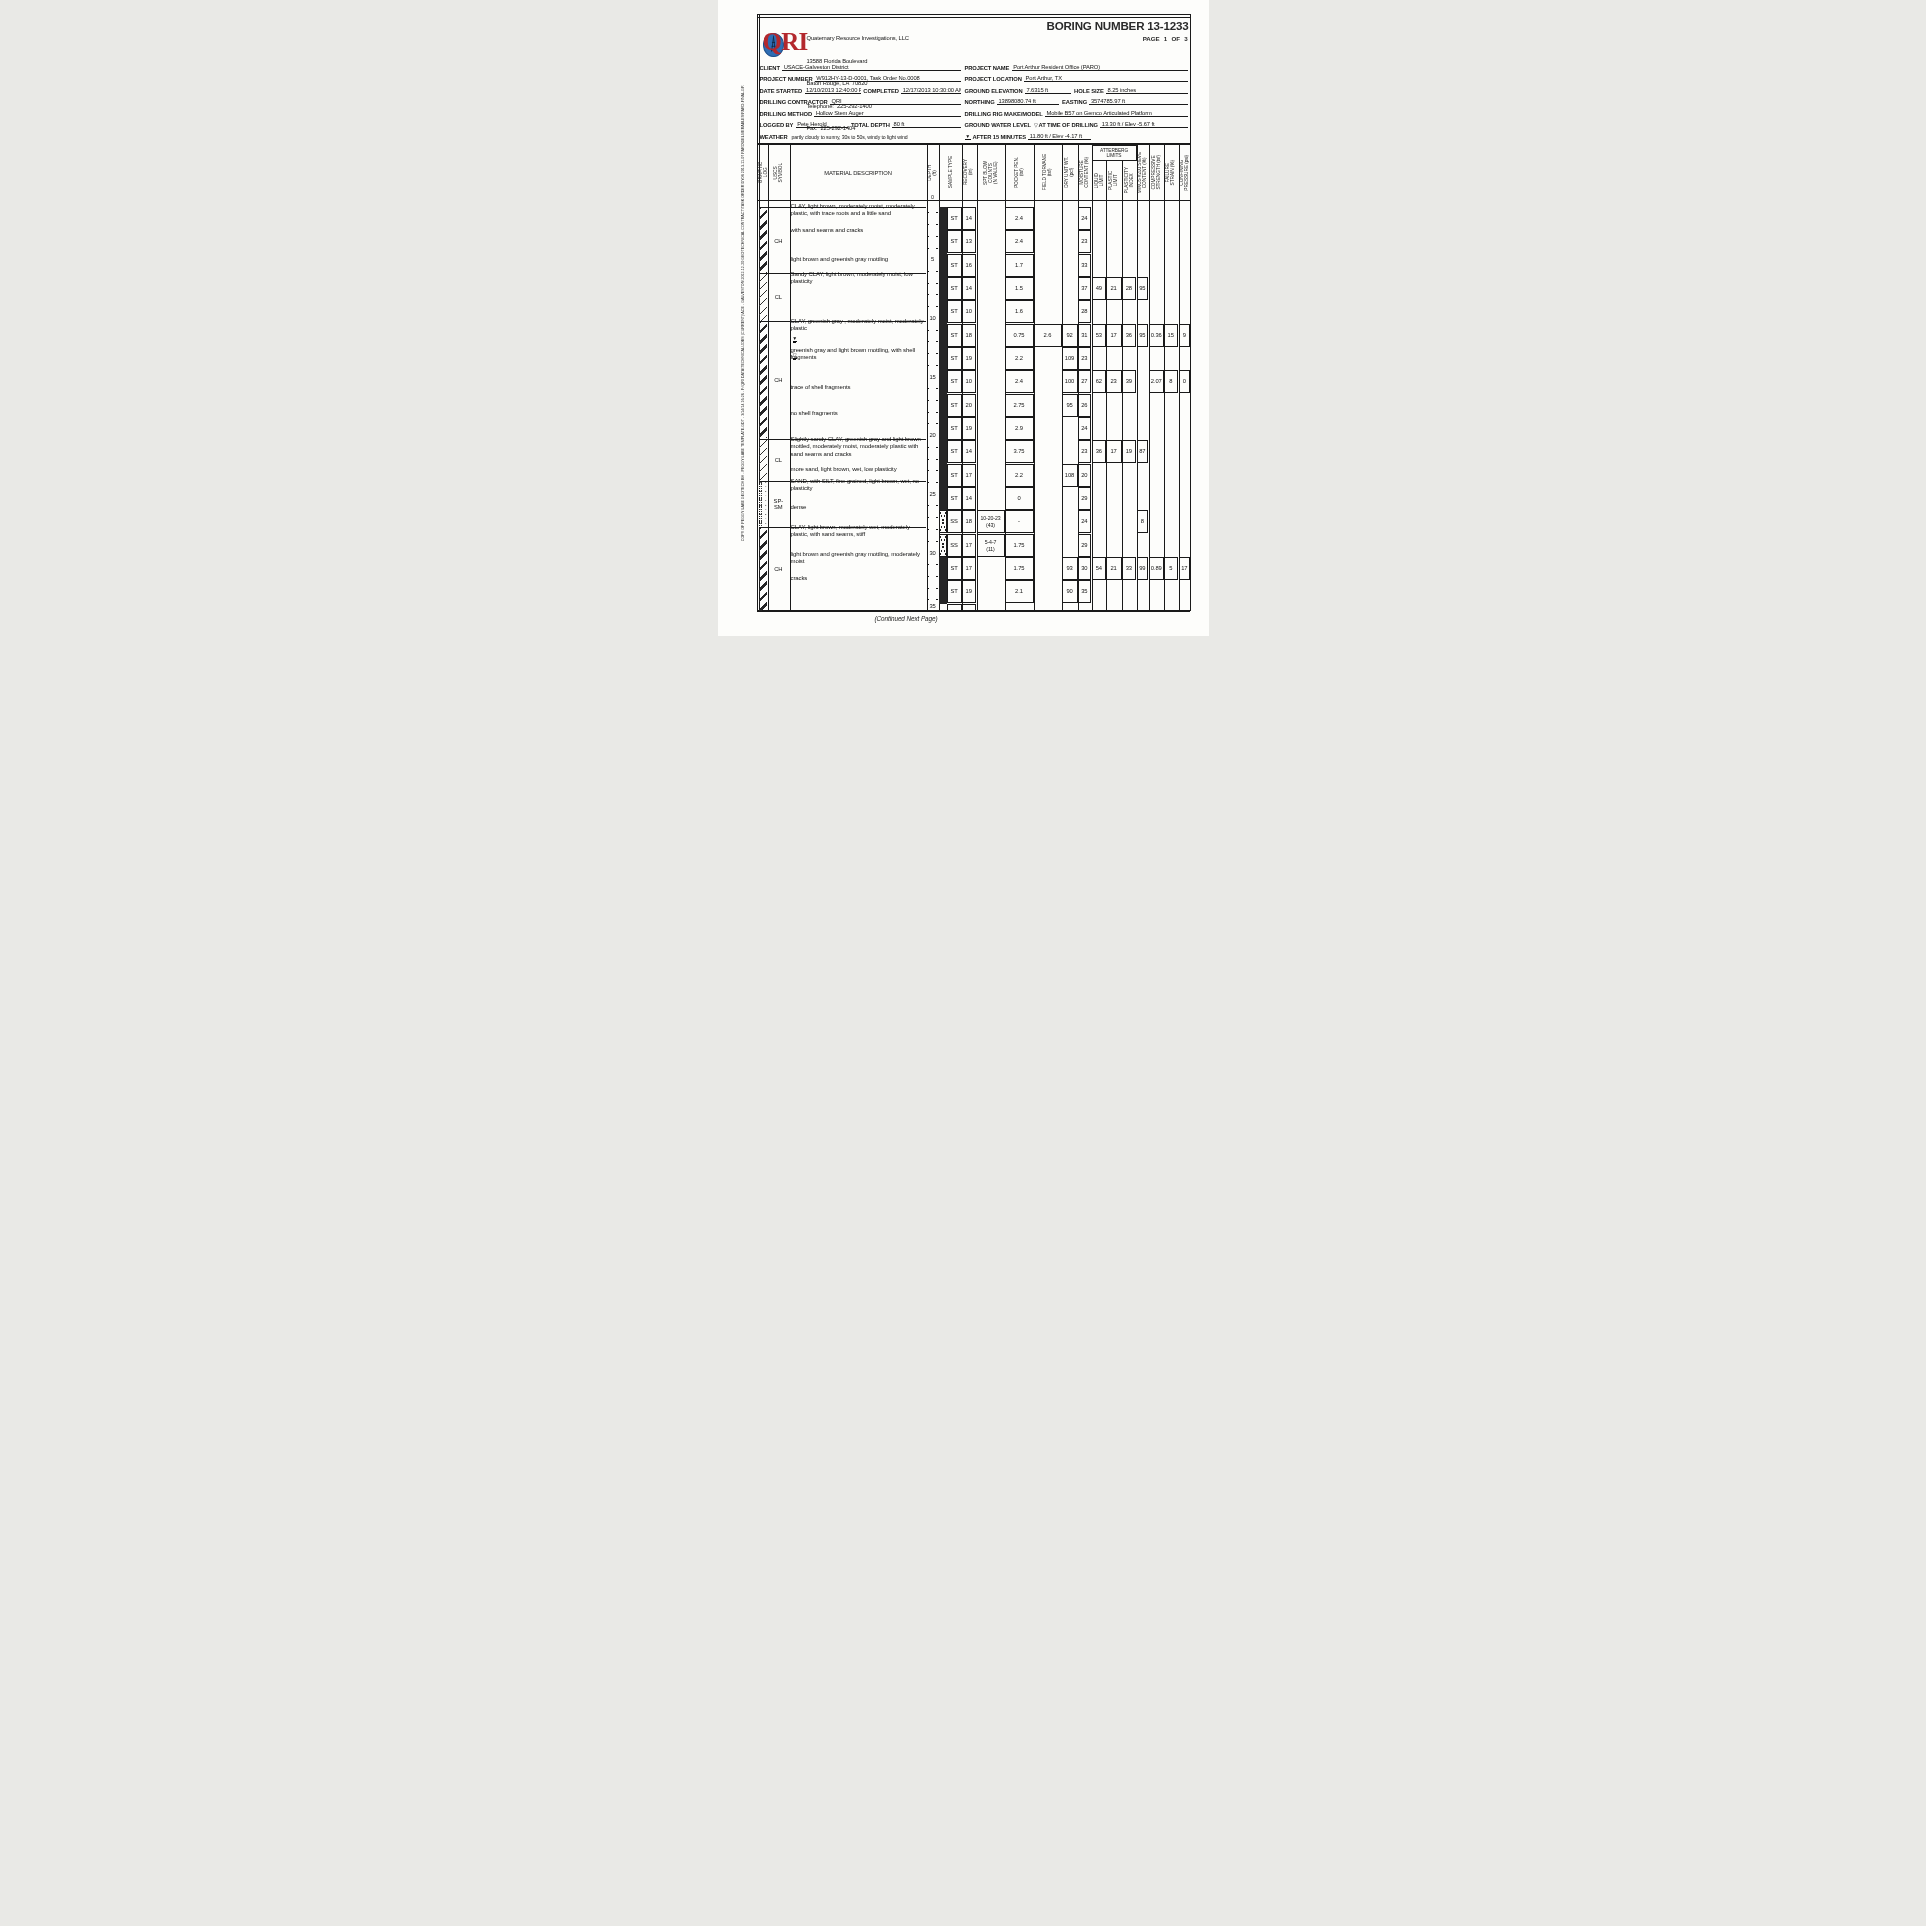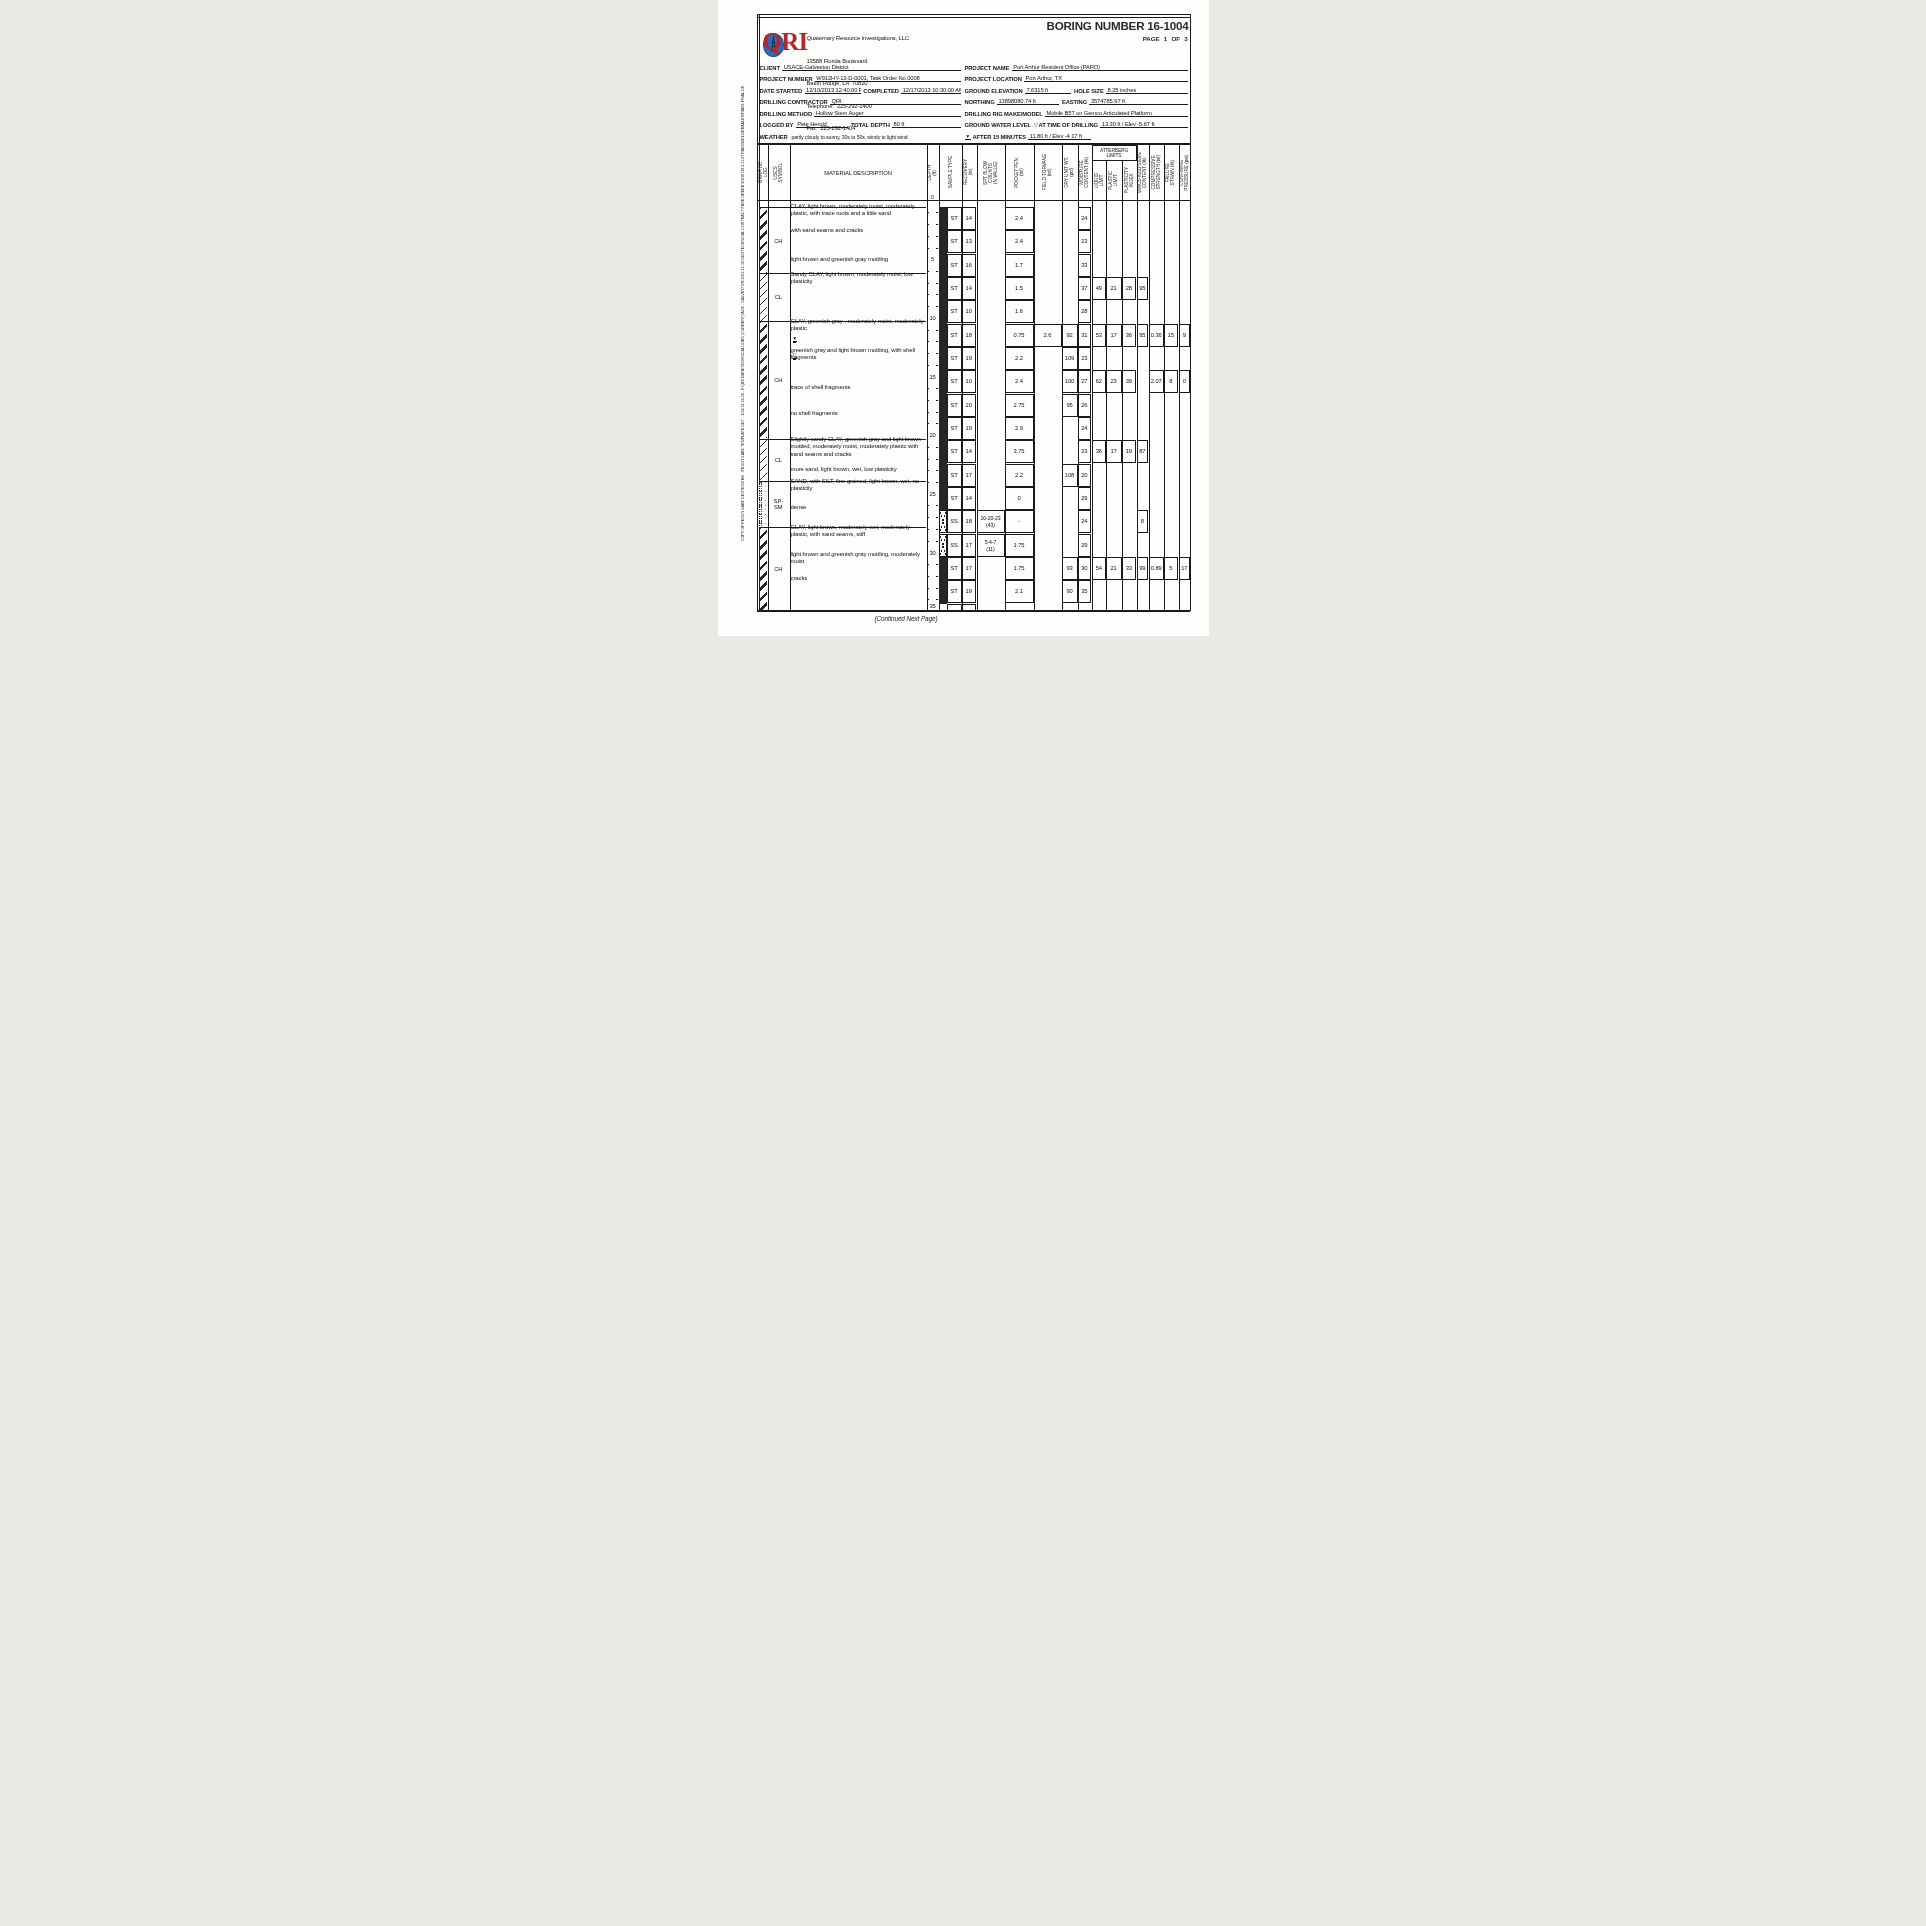--- a/index.html
+++ b/index.html
@@ -95,21 +95,21 @@
   <div class="logo-word">QRI</div>
 
   <div class="company">
     <div>Quaternary Resource Investigations, LLC</div>
     <div>13588 Florida Boulevard</div>
     <div>Baton Rouge, LA  70820</div>
     <div>Telephone:  225-292-1400</div>
     <div>Fax:  225-292-1404</div>
   </div>
 
-  <div class="btitle">BORING NUMBER 16-1004</div>
+  <div class="btitle">BORING NUMBER 13-1233</div>
   <div class="bpage">PAGE 1 OF 3</div>
 
   <div class="irow" style="left:42px;top:62px;width:201px">
     <span class="lbl">CLIENT</span>
     <span class="uv grow">USACE-Galveston District</span>
   </div>
   <div class="irow" style="left:247px;top:62px;width:223px">
     <span class="lbl">PROJECT NAME</span>
     <span class="uv grow">Port Arthur Resident Office (PARO)</span>
   </div>

